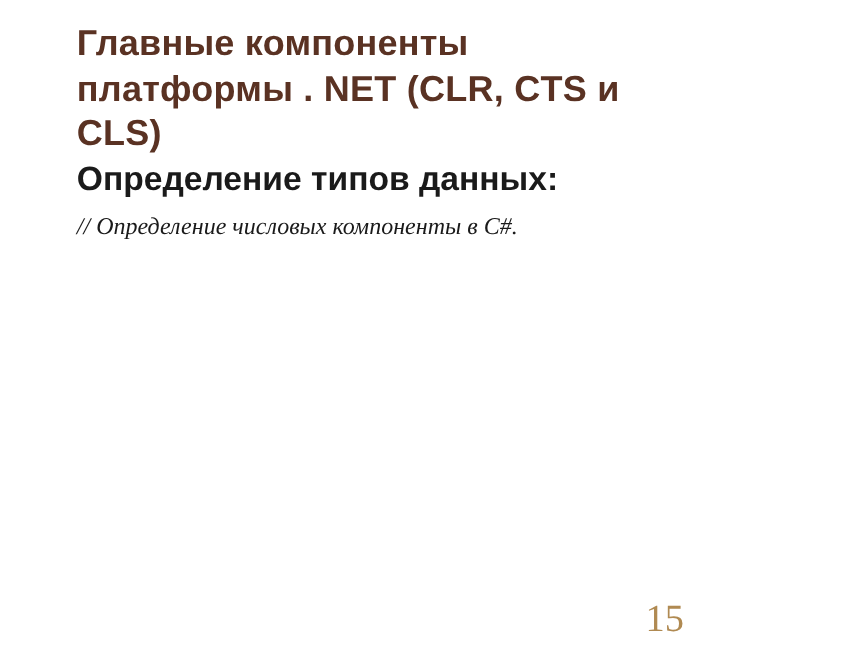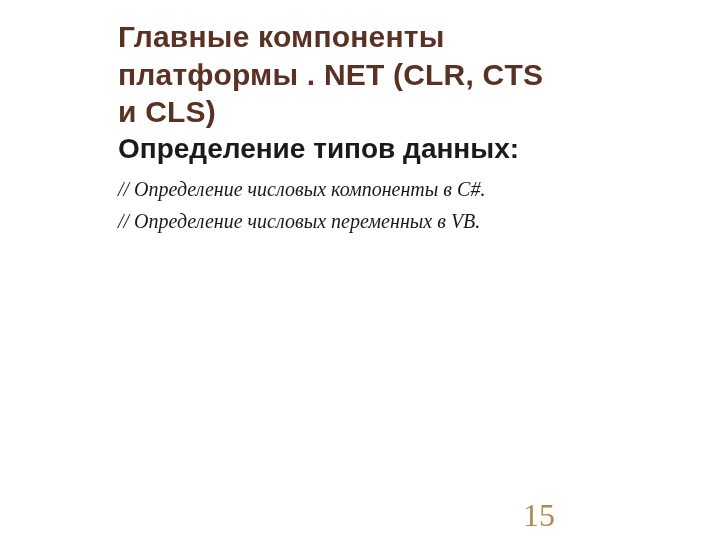--- a/index.html
+++ b/index.html
@@ -10,21 +10,21 @@
     background: #ffffff;
     font-family: Georgia, "Times New Roman", serif;
     overflow: hidden;
     position: relative;
   }
   .slide {
     width: 576px;
     height: 540px;
     position: relative;
     box-sizing: border-box;
-    padding: 18px 26px 0 118px;
+    padding: 18px 26px 0 64px;
   }
   .title {
     font-family: Verdana, Geneva, sans-serif;
     font-weight: 700;
     font-size: 30px;
     line-height: 1.25;
     color: #5a3223;
     margin: 0 0 0 0;
     letter-spacing: 0.2px;
   }
@@ -37,35 +37,34 @@
   }
   .codeblock {
     font-size: 20px;
     line-height: 1.6;
     color: #1a1a1a;
   }
   .italic { font-style: italic; }
   .kw { color: #2a5db0; }
   .page-num {
     position: absolute;
-    right: 21px;
+    right: 6px;
     bottom: 6px;
     font-family: Georgia, serif;
     font-size: 32px;
     color: #b08a52;
   }
 </style>
 </head>
 <body>
 
 <div class="slide">
 
   <h1 class="title">Главные компоненты платформы . NET (CLR, CTS и CLS)</h1>
 
   <div class="subtitle">Определение типов данных:</div>
 
   <div class="codeblock">
     <div class="italic"><span>// Определение числовых компоненты в С#.</span></div>
-    <div class="italic"><span>// Определение числовых переменных в VB.</span></div>
   </div>
 
   <div class="page-num">15</div>
 </div>
 
 </body></html>

